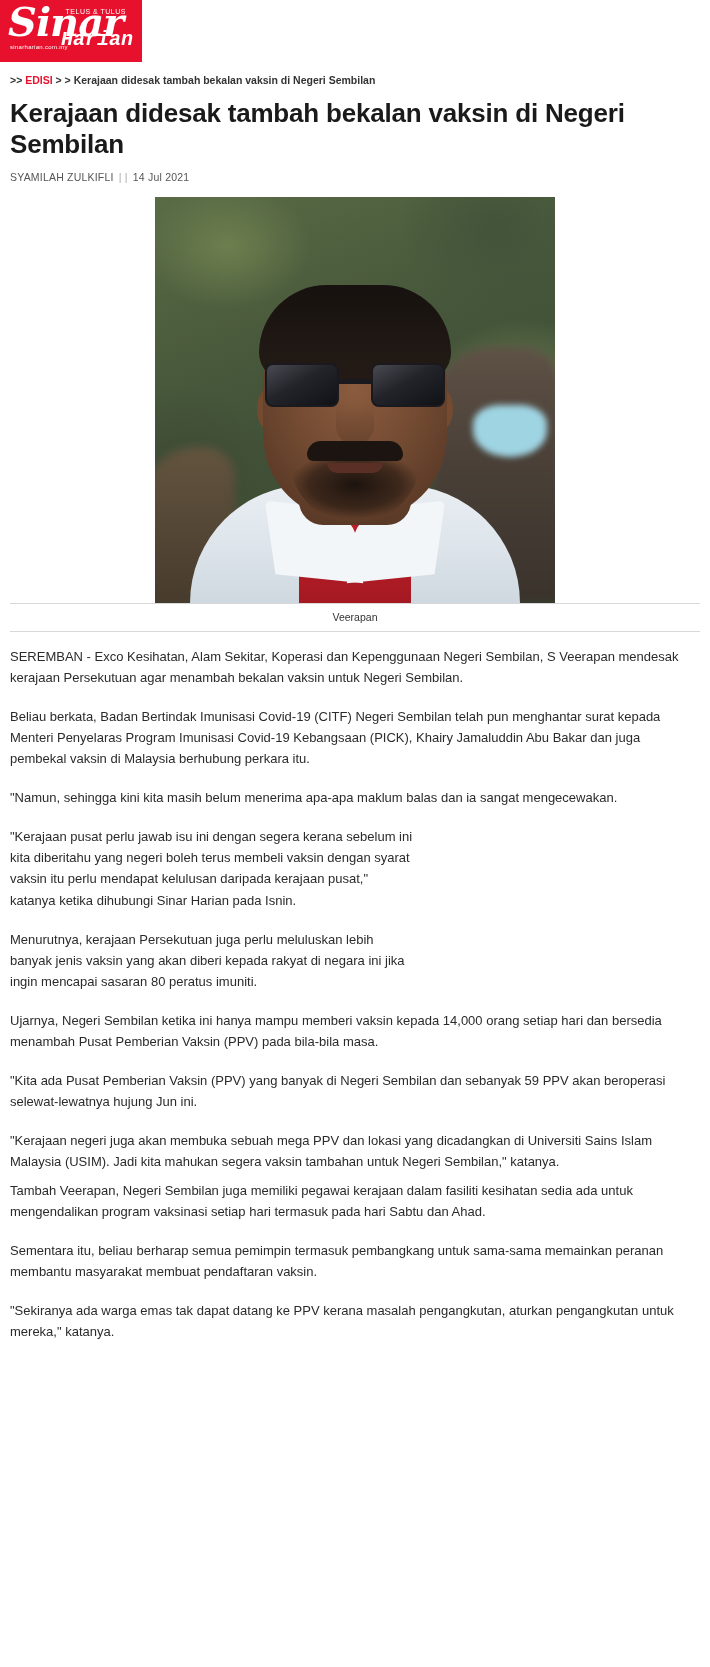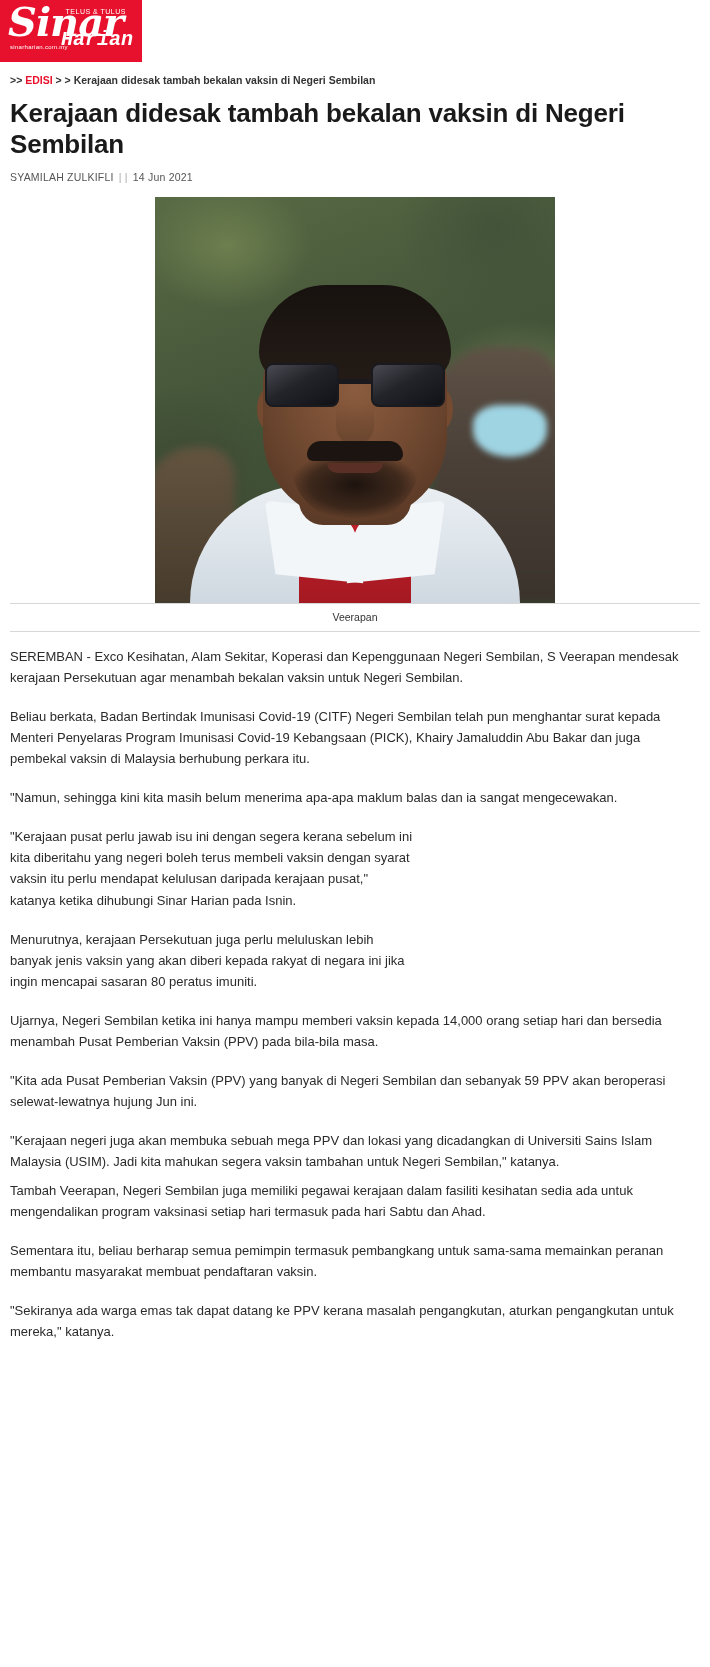--- a/index.html
+++ b/index.html
@@ -366,21 +366,21 @@
     <a class="bc-edisi" href="#">EDISI</a>
     <span class="bc-sep">&gt; &gt;</span>
     <span class="bc-current">Kerajaan didesak tambah bekalan vaksin di Negeri Sembilan</span>
   </nav>
 
   <h1 class="headline">Kerajaan didesak tambah bekalan vaksin di Negeri Sembilan</h1>
 
   <div class="byline">
     <span class="author">SYAMILAH ZULKIFLI</span>
     <span class="sep">| |</span>
-    <span class="date">14 Jun 2021</span>
+    <span class="date">14 Jul 2021</span>
   </div>
 
   <figure class="article-figure">
     <div class="photo-wrap">
       <div class="bg-foliage"></div>
       <div class="bg-left-blob"></div>
       <div class="bg-person"></div>
       <div class="bg-mask"></div>
 
       <div class="subj-shoulders"></div>

